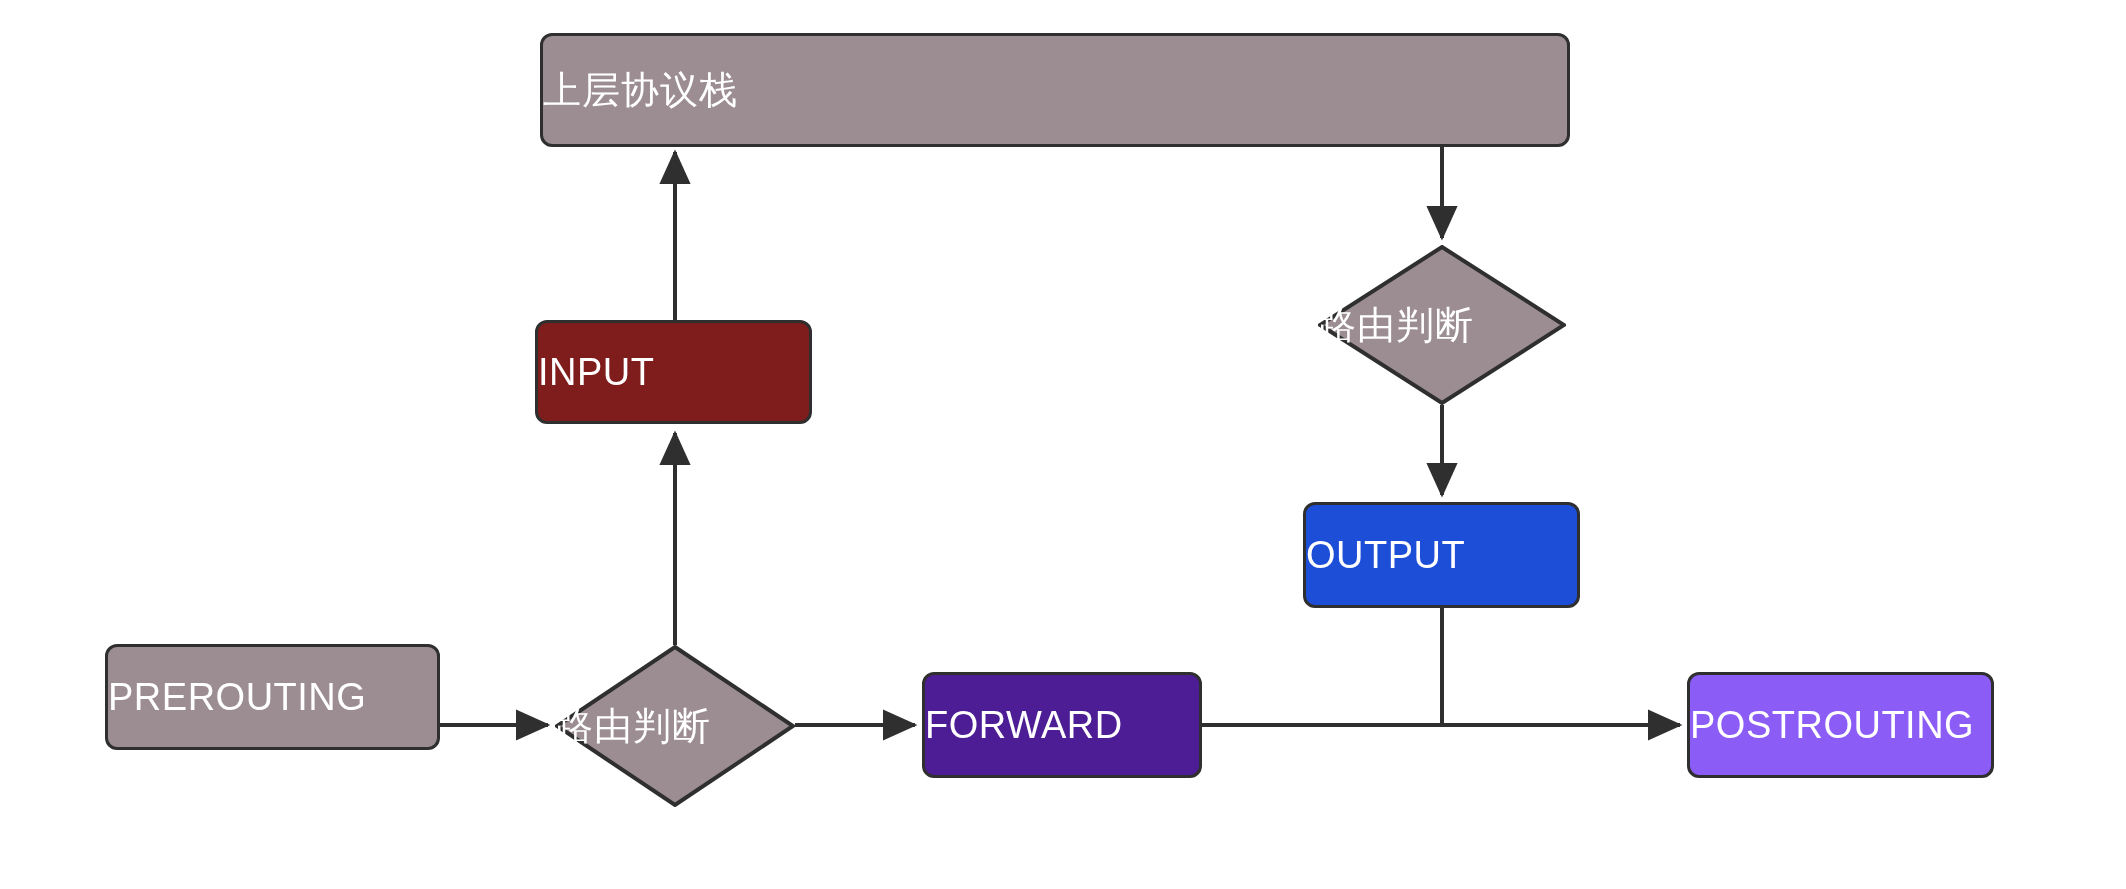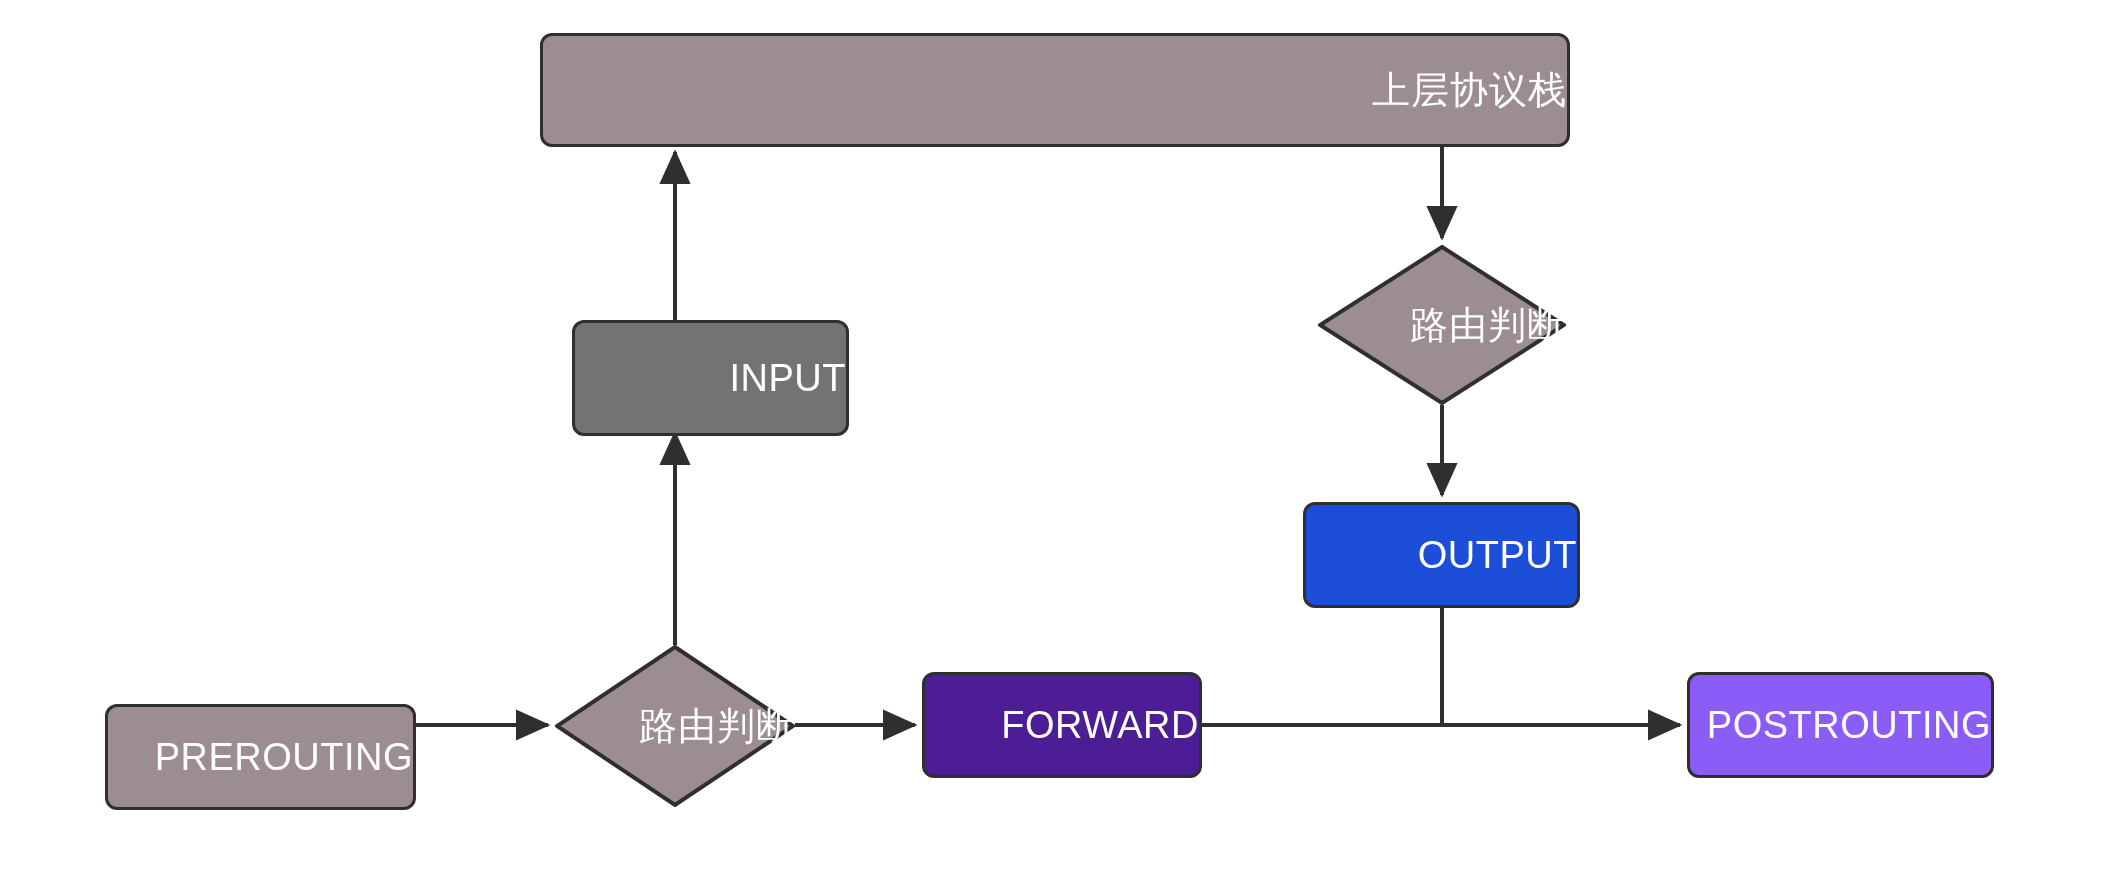--- a/index.html
+++ b/index.html
@@ -24,24 +24,23 @@
     top: 0;
     width: 2126px;
     height: 889px;
     pointer-events: none;
   }
   .node {
     position: absolute;
     box-sizing: border-box;
     display: flex;
     align-items: center;
-    justify-content: flex-end;
+    justify-content: flex-start;
     color: #ffffff;
     user-select: none;
-    padding-left: 10px;
   }
   .node-rect {
     background: #9b8d91;
     border: 3px solid #2f2f2f;
     border-radius: 12px;
   }
   .node-label {
     display: block;
     text-align: center;
     line-height: 1;
@@ -94,33 +93,33 @@
         <path d="M 795 725 L 915 725" fill="none" stroke="#2f2f2f" stroke-width="4" stroke-linecap="butt" marker-end="url(#arrowhead)"></path>
         <path d="M 1202 725 L 1680 725" fill="none" stroke="#2f2f2f" stroke-width="4" stroke-linecap="butt" marker-end="url(#arrowhead)"></path>
         <path d="M 1442 608 L 1442 726" fill="none" stroke="#2f2f2f" stroke-width="4" stroke-linecap="butt"></path>
       </g>
   </svg>
 
   <div id="node-layer">
       <div class="node node-rect" style="left: 540px; top: 33px; width: 1030px; height: 114px; background: rgb(155, 141, 145); border-color: rgb(47, 47, 47);">
         <span class="node-label label-cjk" style="color: rgb(255, 255, 255);">上层协议栈</span>
       </div>
-      <div class="node node-rect" style="left: 535px; top: 320px; width: 277px; height: 116px; background: #737373; border-color: rgb(47, 47, 47); margin-left: 37px;">
+      <div class="node node-rect" style="left: 535px; top: 320px; width: 277px; height: 104px; background: #7f1d1d; border-color: rgb(47, 47, 47);">
         <span class="node-label label-latin" style="color: rgb(255, 255, 255);">INPUT</span>
       </div>
       <div class="node node-diamond" style="left: 1318px; top: 245px; width: 248px; height: 160px;">
         <svg class="diamond-shape" viewBox="0 0 248 160" preserveAspectRatio="none">
           <polygon points="124,2 246,80 124,158 2,80" fill="#9b8d91" stroke="#2f2f2f" stroke-width="4" stroke-linejoin="miter"></polygon>
         </svg>
         <span class="node-label label-cjk" style="color: rgb(255, 255, 255);">路由判断</span>
       </div>
       <div class="node node-rect" style="left: 1303px; top: 502px; width: 277px; height: 106px; background: #1d4ed8; border-color: rgb(47, 47, 47);">
         <span class="node-label label-latin" style="color: rgb(255, 255, 255);">OUTPUT</span>
       </div>
-      <div class="node node-rect" style="left: 105px; top: 704px; width: 311px; height: 106px; background: rgb(155, 141, 145); border-color: rgb(47, 47, 47);">
+      <div class="node node-rect" style="left: 105px; top: 644px; width: 335px; height: 106px; background: rgb(155, 141, 145); border-color: rgb(47, 47, 47);">
         <span class="node-label label-latin" style="color: rgb(255, 255, 255);">PREROUTING</span>
       </div>
       <div class="node node-diamond" style="left: 555px; top: 645px; width: 240px; height: 162px;">
         <svg class="diamond-shape" viewBox="0 0 240 162" preserveAspectRatio="none">
           <polygon points="120,2 238,81 120,160 2,81" fill="#9b8d91" stroke="#2f2f2f" stroke-width="4" stroke-linejoin="miter"></polygon>
         </svg>
         <span class="node-label label-cjk" style="color: rgb(255, 255, 255);">路由判断</span>
       </div>
       <div class="node node-rect" style="left: 922px; top: 672px; width: 280px; height: 106px; background: #4c1d95; border-color: rgb(47, 47, 47);">
         <span class="node-label label-latin" style="color: rgb(255, 255, 255);">FORWARD</span>

